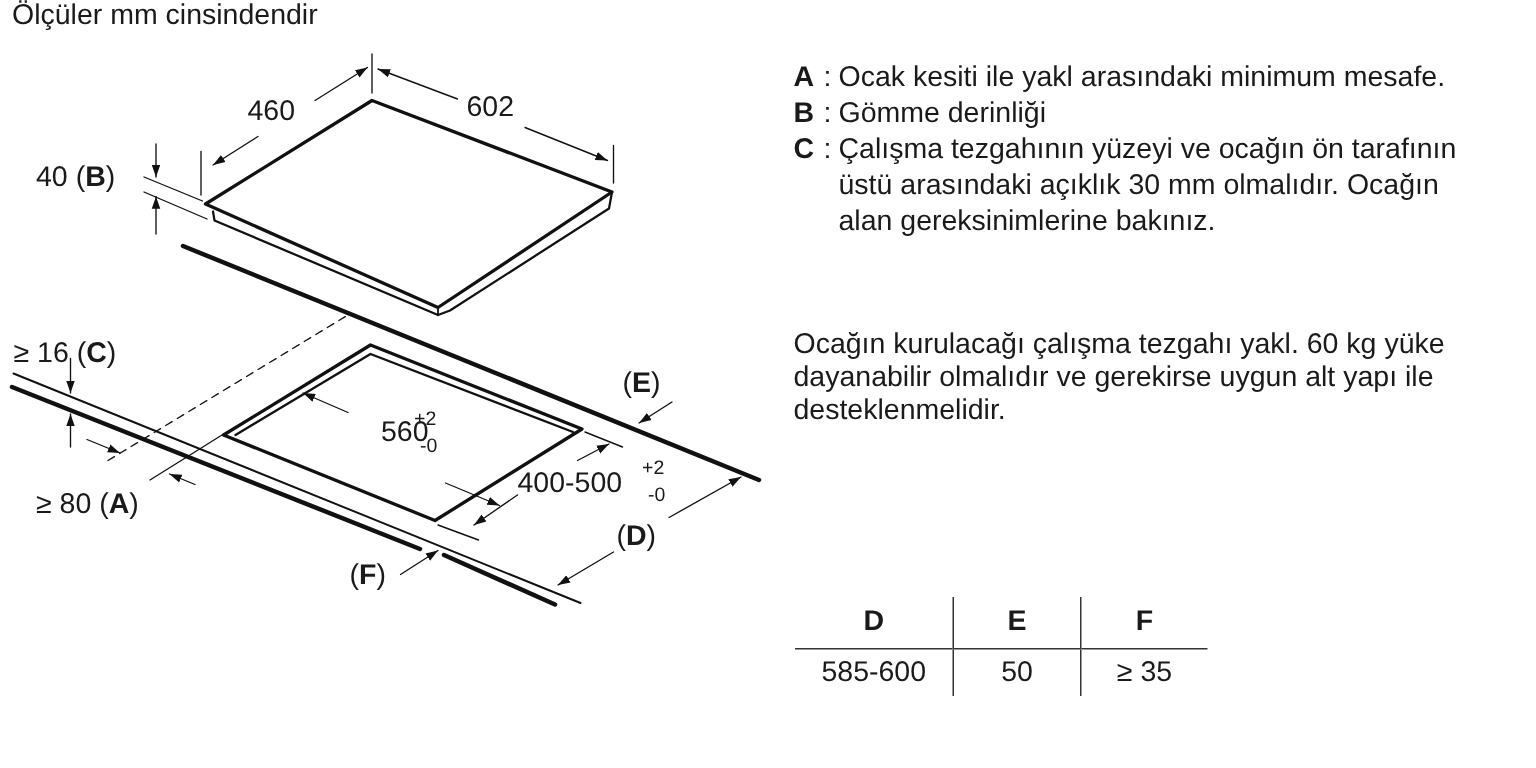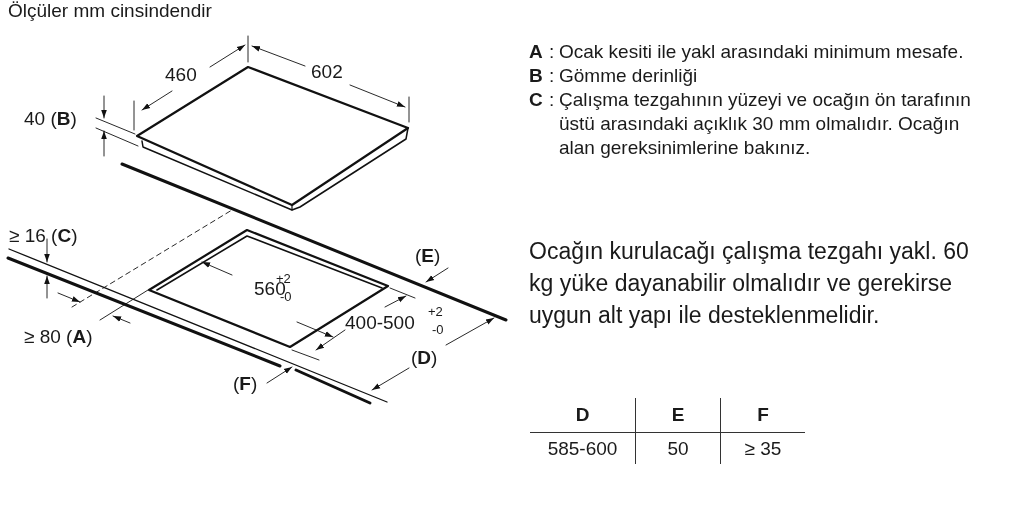--- a/index.html
+++ b/index.html
@@ -9,21 +9,21 @@
   .title { left:8px; top:0; font-size:19px; }
   .lbl { font-size:19px; white-space:nowrap; }
   .lbl b { font-weight:bold; }
   .sup { position:absolute; font-size:13px; line-height:13px; }
   .legend { left:529px; top:40px; font-size:19px; line-height:24px; width:460px; }
   .legend .row { display:flex; }
   .legend .key { font-weight:bold; width:0; white-space:nowrap; }
   .legend .key-wrap { display:flex; width:20px; flex:none; }
   .legend .colon { width:8px; }
   .legend .txt { flex:1; padding-left:2px; }
-  .note { left:529px; top:235px; font-size:23px; line-height:32px; width:460px; }
+  .note { left:529px; top:219px; font-size:19px; line-height:22px; width:460px; }
   table.req { position:absolute; left:530px; top:398px; border-collapse:collapse; font-size:19px; }
   table.req th, table.req td { text-align:center; padding:0; height:31px; }
   table.req th { font-weight:bold; height:34px; }
   table.req tr.r1 td { border-top:1.5px solid #333; }
   table.req tr.r2 td { border-top:1.5px solid #333; }
   table.req .c0 { width:105px; }
   table.req .c1 { width:84px; border-left:1.5px solid #333; }
   table.req .c2 { width:84px; border-left:1.5px solid #333; }
   svg { position:absolute; left:0; top:0; }
 </style>

